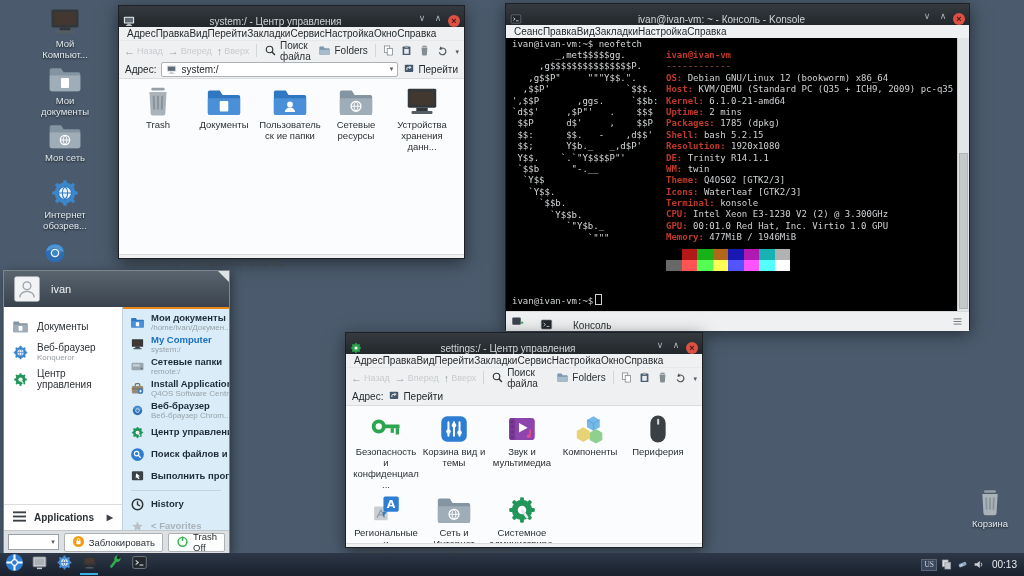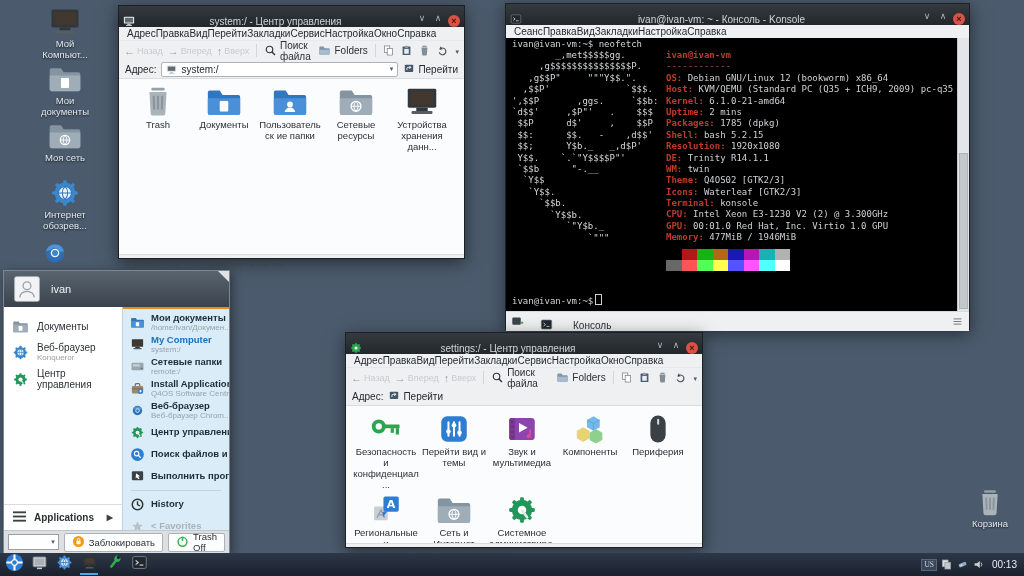--- a/index.html
+++ b/index.html
@@ -629,21 +629,21 @@
             <svg viewBox="0 0 40 40">
               <rect x="5" y="5" width="30" height="30" rx="7" fill="#2d7dd2"></rect>
               <g stroke="#ffffff" stroke-width="2.4" stroke-linecap="round">
                 <path d="M13.5 12 v16 M20 12 v16 M26.5 12 v16"></path>
               </g>
               <circle cx="13.5" cy="23" r="2.7" fill="#fff"></circle>
               <circle cx="20" cy="15.5" r="2.7" fill="#fff"></circle>
               <circle cx="26.5" cy="24.5" r="2.7" fill="#fff"></circle>
             </svg>
           </span>
-          <span class="fm-label">Перейти вид и темы</span>
+          <span class="fm-label">Корзина вид и темы</span>
         </div>
 
         <div class="fm-item">
           <span class="fm-icon">
             <svg viewBox="0 0 40 40">
               <rect x="5" y="7" width="30" height="26" rx="4" fill="#8e44ad"></rect>
               <rect x="5" y="7" width="7" height="26" rx="2" fill="#7a3a96"></rect>
               <g fill="#6d3287">
                 <rect x="6.5" y="10" width="4" height="3"></rect>
                 <rect x="6.5" y="16" width="4" height="3"></rect>

